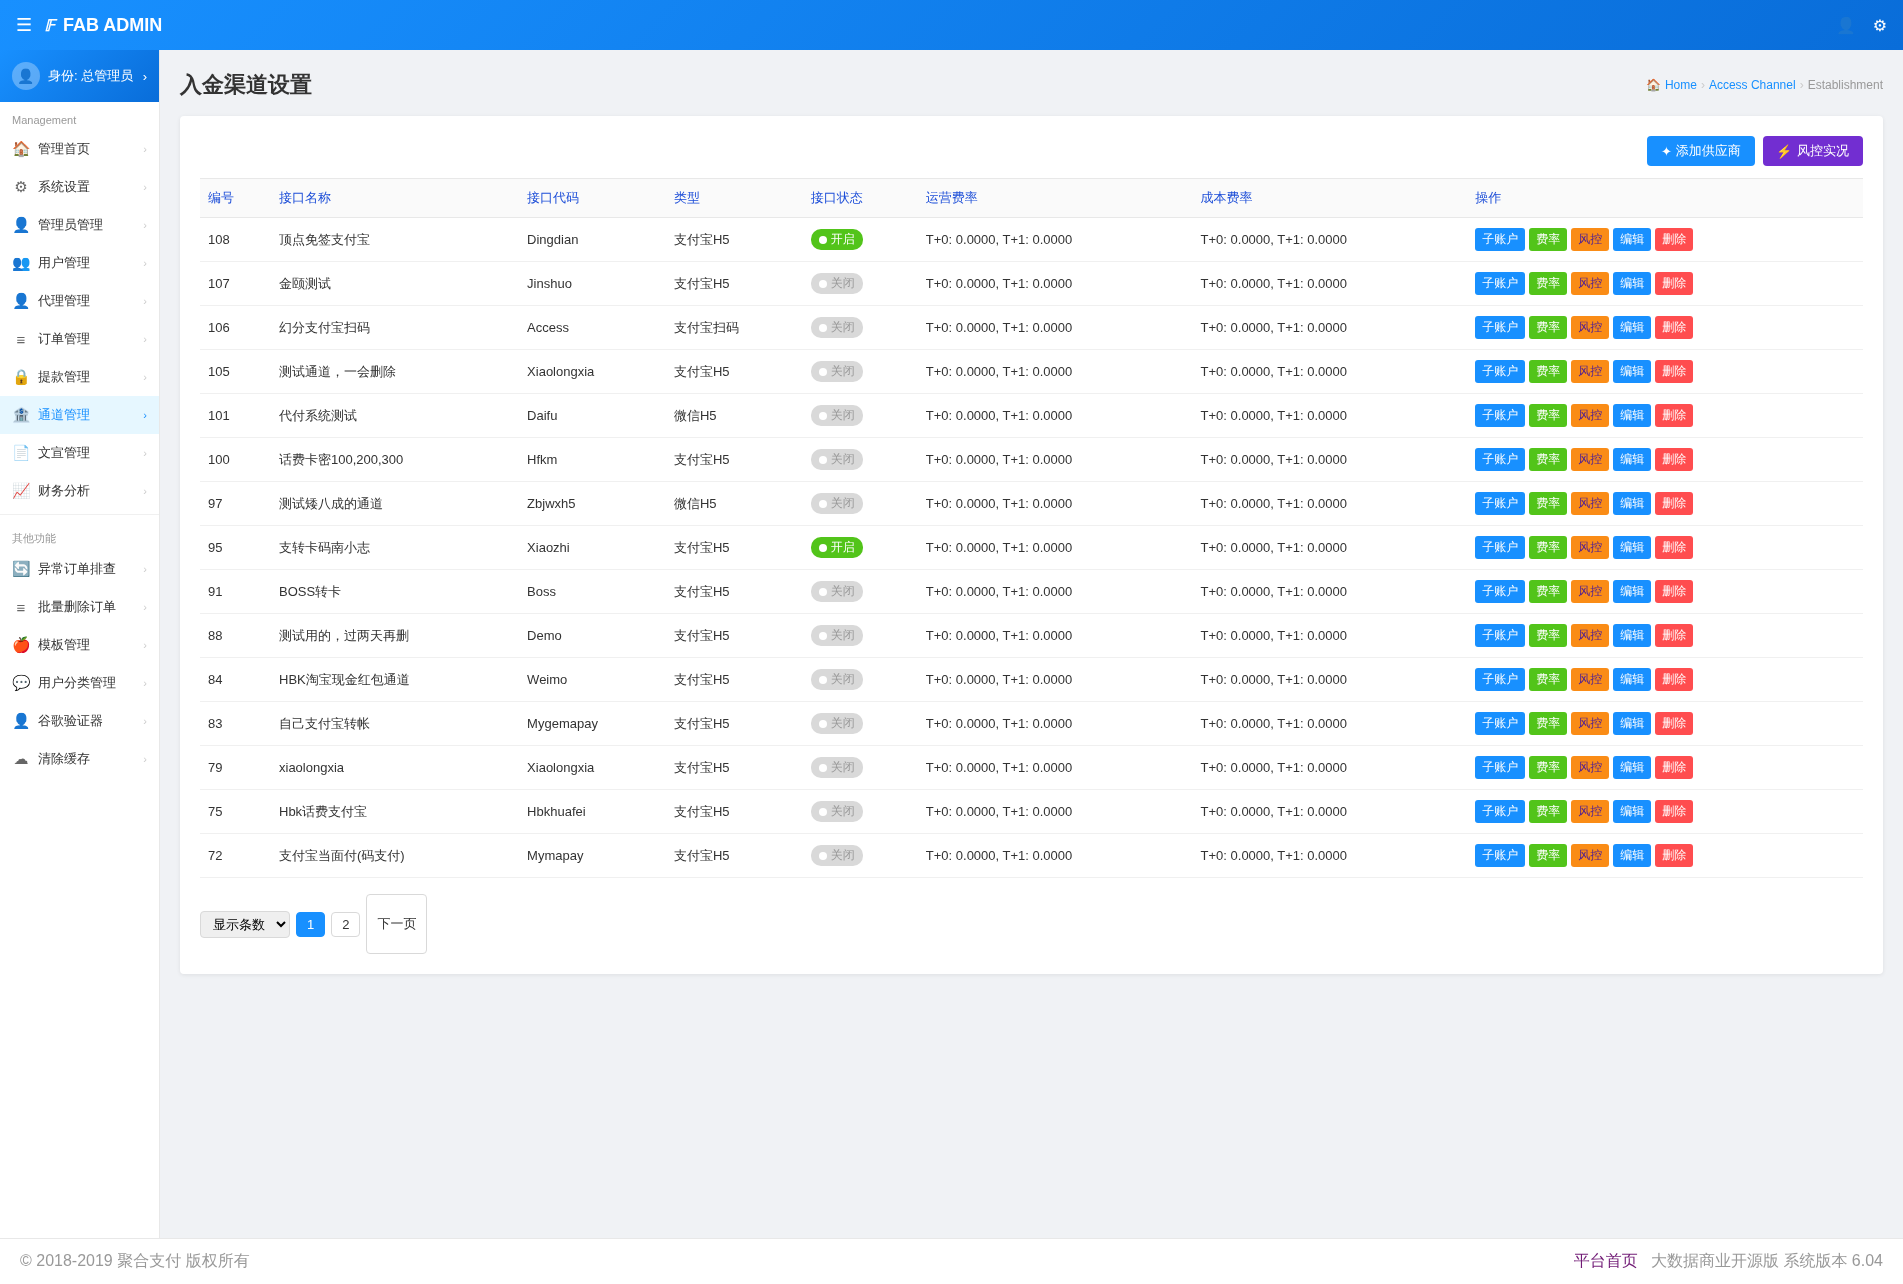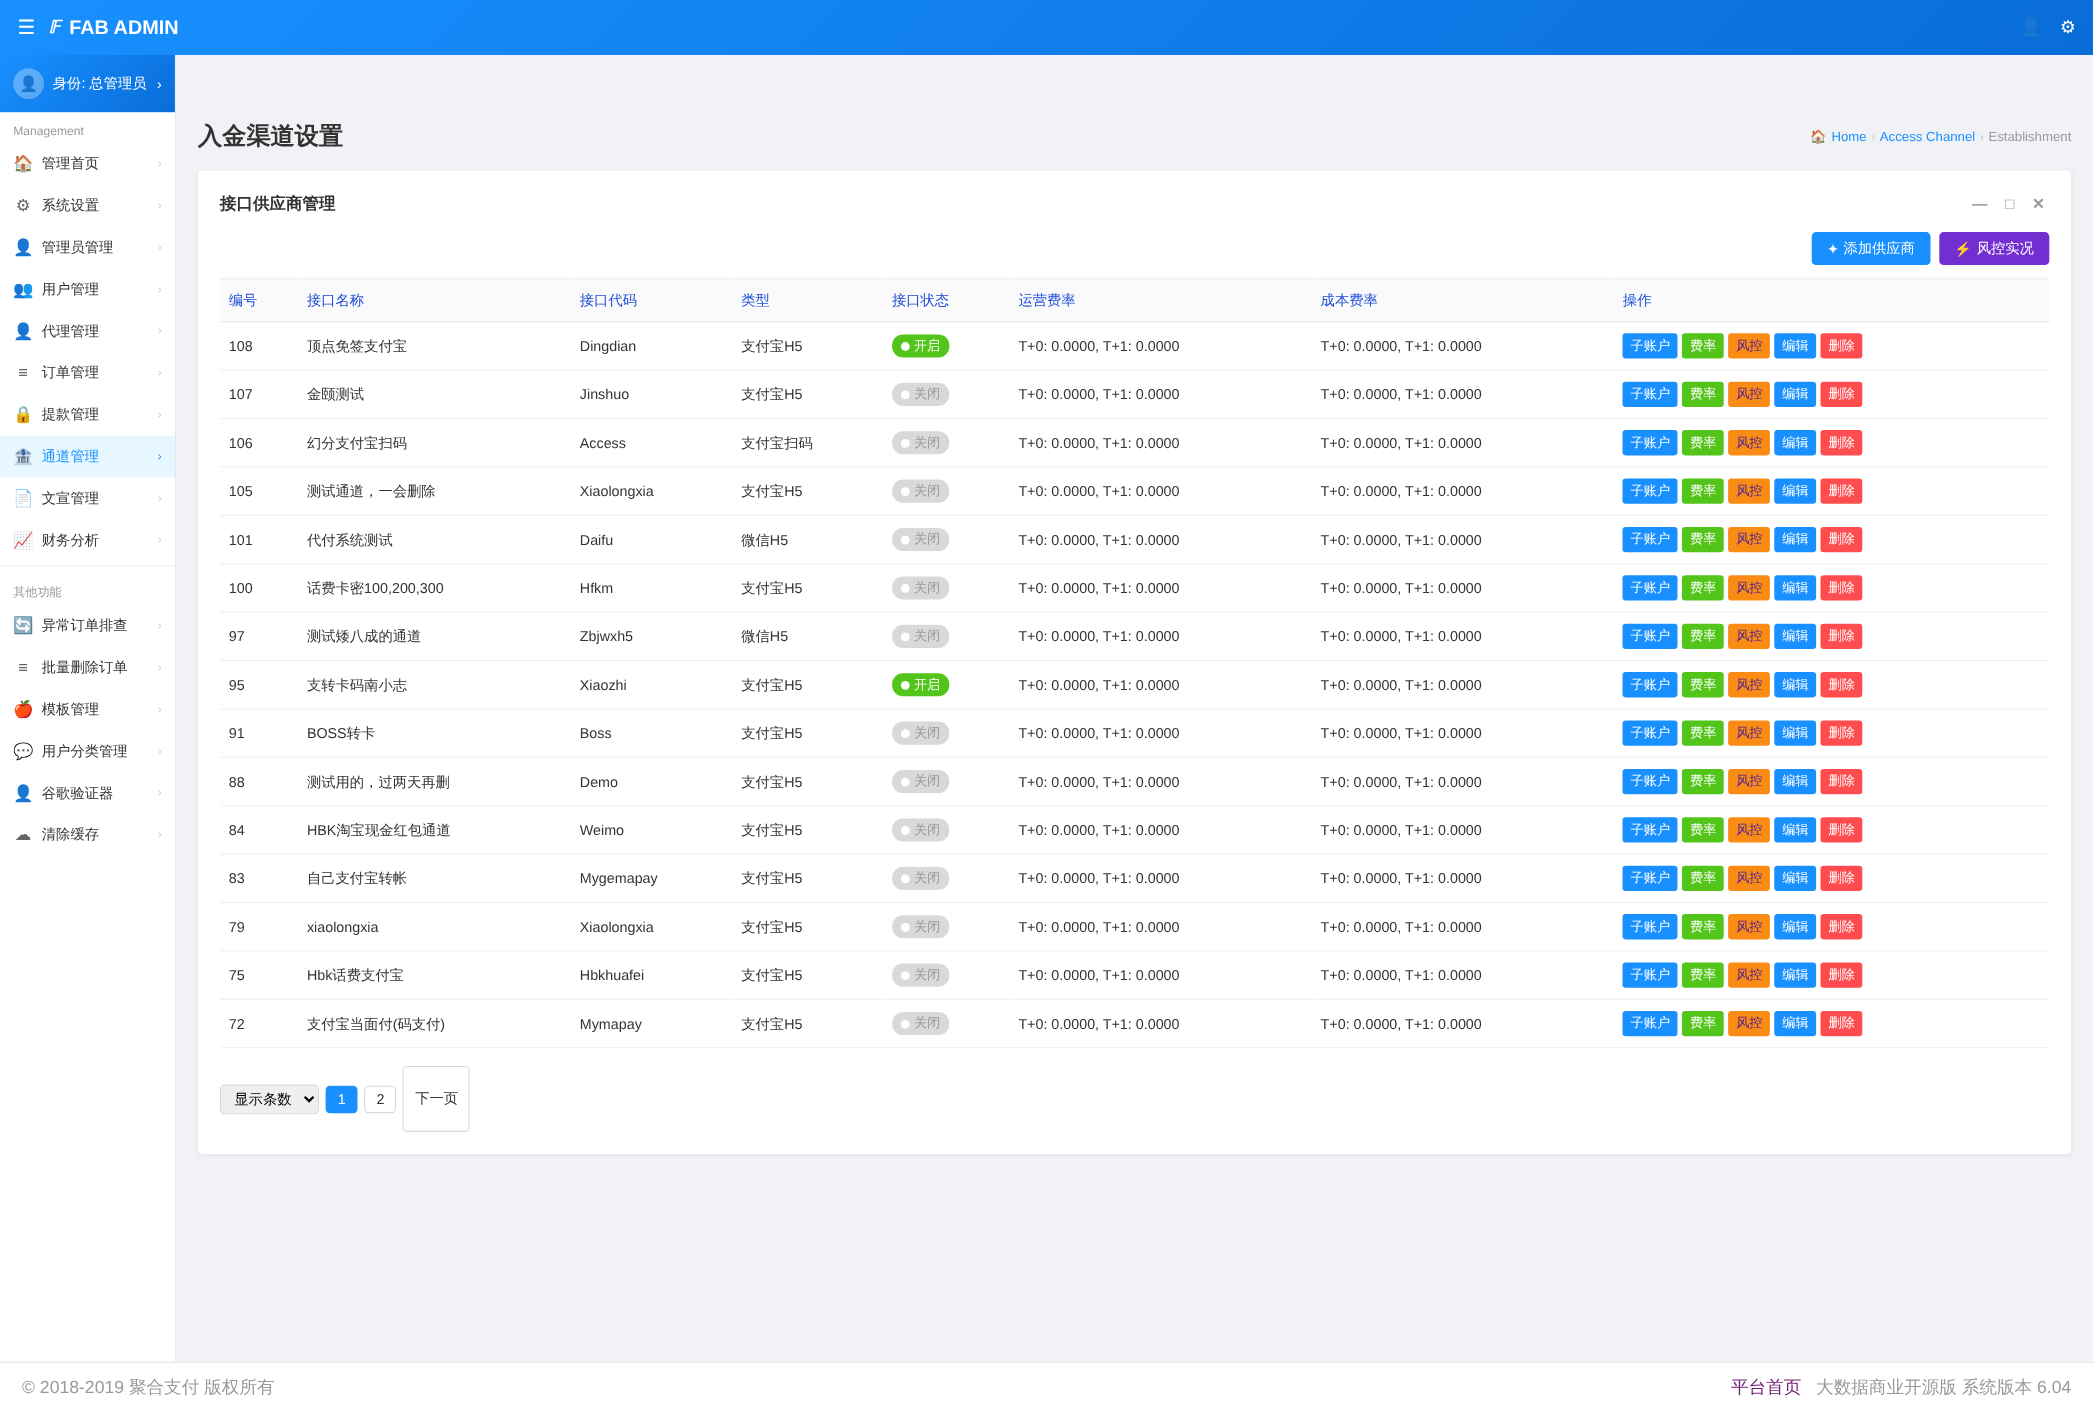--- a/index.html
+++ b/index.html
@@ -59,21 +59,20 @@
     .sidebar-item-icon { font-size: 15px; color: #666; width: 18px; text-align: center; }
     .sidebar-item-label { font-size: 13px; }
     .sidebar-item-arrow { color: #ccc; font-size: 11px; }
     .sidebar-divider { height: 1px; background: #f0f0f0; margin: 4px 0; }
 
     
     .main-content {
       flex: 1;
       padding: 20px;
       overflow: auto;
-      margin-top: 39px;
     }
 
     
     .page-header {
       display: flex;
       align-items: center;
       justify-content: space-between;
       margin-bottom: 16px;
     }
     .page-title { font-size: 22px; color: #333; font-weight: bold; }
@@ -376,28 +375,20 @@
         <span>🏠</span>
         <a href="#">Home</a>
         <span class="breadcrumb-sep">›</span>
         <a href="#">Access Channel</a>
         <span class="breadcrumb-sep">›</span>
         <span>Establishment</span>
       </div>
     </div>
 
     <div class="card">
-      <div class="card-title">
-        <span>接口供应商管理</span>
-        <div class="card-title-actions">
-          <span class="card-close-btn">—</span>
-          <span class="card-close-btn">□</span>
-          <span class="card-close-btn">✕</span>
-        </div>
-      </div>
 
 
       <div class="action-bar">
         <button class="btn-add">
           <span>✦</span>
           <span>添加供应商</span>
         </button>
         <button class="btn-risk">
           <span>⚡</span>
           <span>风控实况</span>

